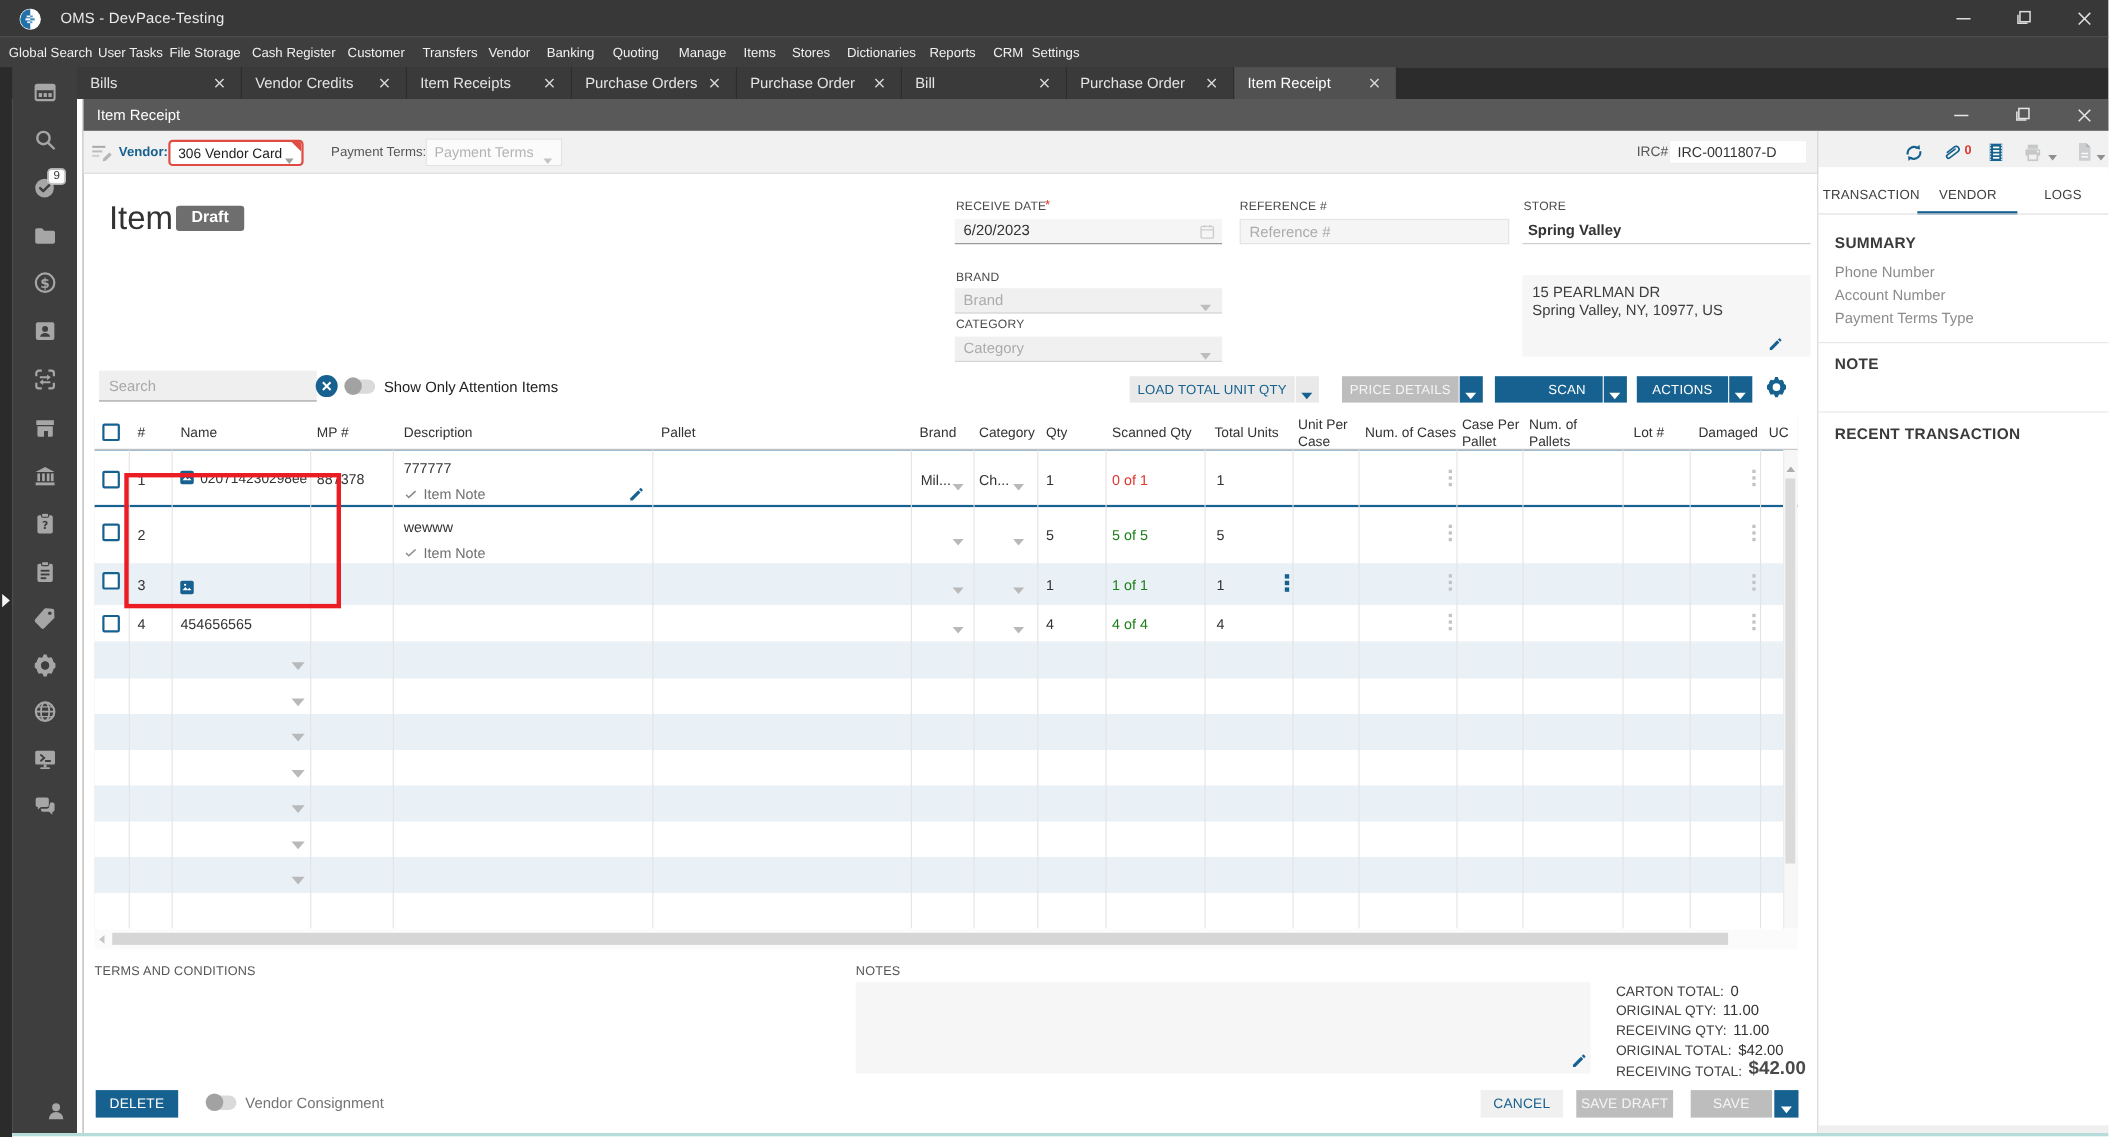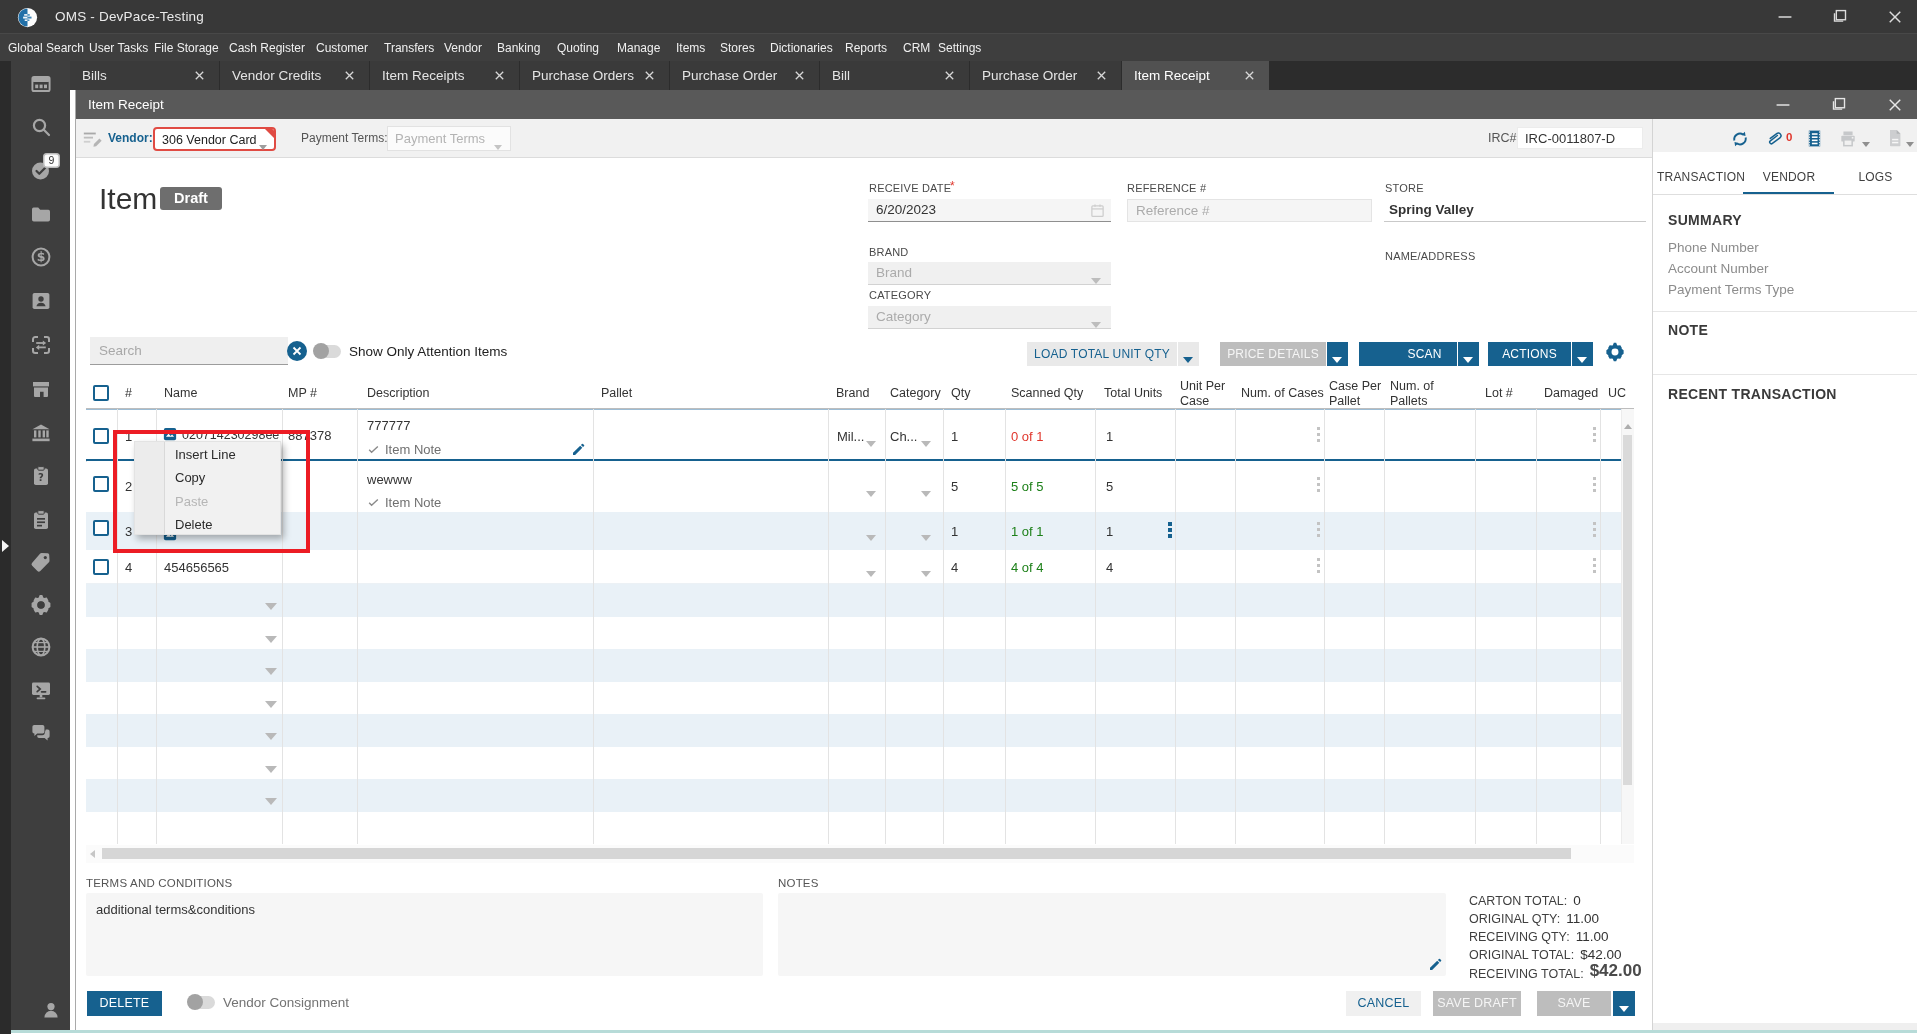--- a/index.html
+++ b/index.html
@@ -361,20 +361,28 @@
 </div>
 <span class="lbl" style="left:1051px;top:92px;">REFERENCE #</span>
 <div class="abs" style="left:1051px;top:109px;width:245px;height:23px;background:#f5f5f5;border:1px solid #e4e4e4;">
 <span style="position:absolute;left:8px;line-height:21px;font-size:13.5px;color:#ababab;">Reference #</span>
 </div>
 <span class="lbl" style="left:1309px;top:92px;">STORE</span>
 <div class="abs" style="left:1308px;top:109px;width:262px;height:23px;border-bottom:1px solid #c9c9c9;">
 <span style="position:absolute;left:5px;line-height:21px;font-size:13.5px;color:#333;font-weight:bold;">Spring Valley</span>
 </div>
 <span class="lbl" style="left:1309px;top:160px;">NAME/ADDRESS</span>
+<div class="abs" style="left:1308px;top:160px;width:262px;height:74px;background:#f6f6f6;">
+<span style="position:absolute;left:9px;top:8px;font-size:13.5px;color:#3d3d3d;">15 PEARLMAN DR</span>
+<span style="position:absolute;left:9px;top:24px;font-size:13.5px;color:#3d3d3d;">Spring Valley, NY, 10977, US</span>
+<svg style="position:absolute;left:223px;top:55px;" width="15" height="15" viewBox="0 0 24 24">
+          <path d="M3 17.8 V21 h3.2 L17 10.2 13.8 7 Z" fill="#16618f"></path>
+          <path d="M14.9 5.9 l3.2 3.2 1.5-1.5 a1.1 1.1 0 0 0 0-1.6 l-1.6-1.6 a1.1 1.1 0 0 0-1.6 0 Z" fill="#16618f"></path>
+        </svg>
+</div>
 <div class="abs" style="left:14px;top:247px;width:198px;height:28px;background:#efefef;border-bottom:1px solid #9c9c9c;">
 <span style="position:absolute;left:9px;line-height:27px;font-size:13.5px;color:#a8a8a8;">Search</span>
 </div>
 <div class="abs" style="left:211px;top:251px;width:20px;height:20px;border-radius:50%;background:#16618f;">
 <svg width="20" height="20" viewBox="0 0 20 20">
           <path d="M6.5 6.5 L13.5 13.5 M13.5 6.5 L6.5 13.5" stroke="#fff" stroke-width="1.8"></path>
         </svg>
 </div>
 <div class="toggle" style="left:239px;top:255px;">
         <i></i>
@@ -559,23 +567,20 @@
         <i style="display:block;width:3px;height:3px;background:#c3c3c3;margin:0 0 3px 0;"></i>
         <i style="display:block;width:3px;height:3px;background:#c3c3c3;margin:0 0 3px 0;"></i>
       </div>
 <div class="abs" style="left:1545px;top:319px;width:13px;height:435px;background:#f7f7f7;border-left:1px solid #ececec;"></div>
 <span style="position:absolute;left:1548px;top:334px;display:inline-block;width:0;height:0;border-left:4px solid transparent;border-right:4px solid transparent;border-bottom:5px solid #adadad;"></span>
 <div class="abs" style="left:1547px;top:345px;width:9px;height:350px;background:#dadada;"></div>
 <div class="abs" style="left:10px;top:755px;width:1548px;height:18px;background:#fbfbfb;"></div>
 <span style="position:absolute;left:14px;top:760px;display:inline-block;width:0;height:0;border-top:4px solid transparent;border-bottom:4px solid transparent;border-right:5px solid #c6c6c6;"></span>
 <div class="abs" style="left:26px;top:758px;width:1469px;height:11px;background:#d6d6d6;"></div>
 <span class="lbl" style="left:10px;top:787px;font-size:11.5px;color:#555;">TERMS AND CONDITIONS</span>
-<div class="abs" style="left:10px;top:803px;width:677px;height:83px;background:#f6f6f6;border-radius:2px;">
-<span style="position:absolute;left:10px;top:9px;font-size:13px;color:#333;">additional terms&amp;conditions</span>
-</div>
 <span class="lbl" style="left:702px;top:787px;font-size:11.5px;color:#555;">NOTES</span>
 <div class="abs" style="left:702px;top:803px;width:668px;height:83px;background:#f6f6f6;border-radius:2px;">
 <svg style="position:absolute;left:650px;top:63px;" width="16" height="16" viewBox="0 0 24 24">
           <path d="M3 17.8 V21 h3.2 L17 10.2 13.8 7 Z" fill="#16618f"></path>
           <path d="M14.9 5.9 l3.2 3.2 1.5-1.5 a1.1 1.1 0 0 0 0-1.6 l-1.6-1.6 a1.1 1.1 0 0 0-1.6 0 Z" fill="#16618f"></path>
         </svg>
 </div>
 <div class="abs" style="left:1393px;top:803px;display:flex;align-items:baseline;gap:6px;white-space:nowrap;">
 <span style="font-size:12.5px;color:#3f3f3f;">CARTON TOTAL:</span>
 <span style="font-size:13.5px;color:#333;">0</span>
@@ -602,22 +607,15 @@
       </div>
 <span class="abs" style="left:147px;top:905px;font-size:13.5px;color:#737373;">Vendor Consignment</span>
 <div class="btn" style="left:1270px;top:901px;width:75px;height:25px;line-height:25px;background:#f0f0f0;color:#16618f;font-size:12.5px;">CANCEL</div>
 <div class="btn btn-gray" style="left:1357px;top:901px;width:88px;height:25px;line-height:25px;font-size:12.5px;">SAVE DRAFT</div>
 <div class="btn btn-gray" style="left:1461px;top:901px;width:74px;height:25px;line-height:25px;font-size:12.5px;">SAVE</div>
 <div class="btn btn-blue" style="left:1537px;top:901px;width:22px;height:25px;">
         <span style="position:absolute;left:6px;top:10px;"><span style="display:inline-block;width:0;height:0;border-left:5px solid transparent;border-right:5px solid transparent;border-top:6px solid #fff;"></span></span>
       </div>
 <div class="abs" style="left:1577px;top:933px;width:265px;height:7px;background:#efefef;"></div>
 </div>
-<div class="ctx-menu">
-<div class="ctx-gutter"></div>
-<span class="ctx-item" style="top:5px;">Insert Line</span>
-<span class="ctx-item" style="top:28px;">Copy</span>
-<span class="ctx-item disabled" style="top:52px;">Paste</span>
-<span class="ctx-item" style="top:75px;">Delete</span>
-</div>
 <div class="red-rect"></div>
 <div class="teal"></div>
 </div>
 
 </body></html>

